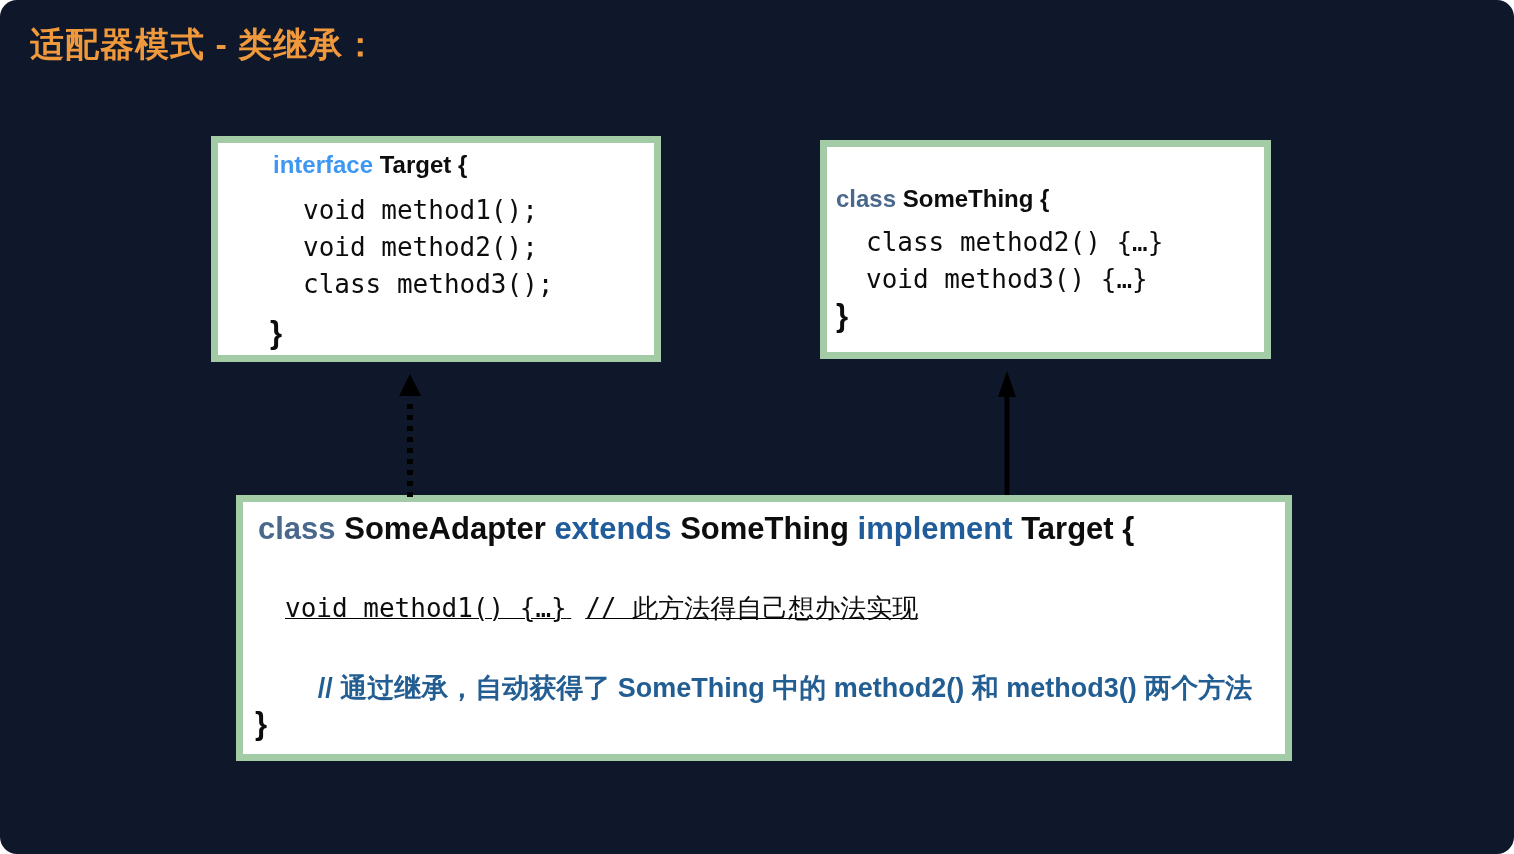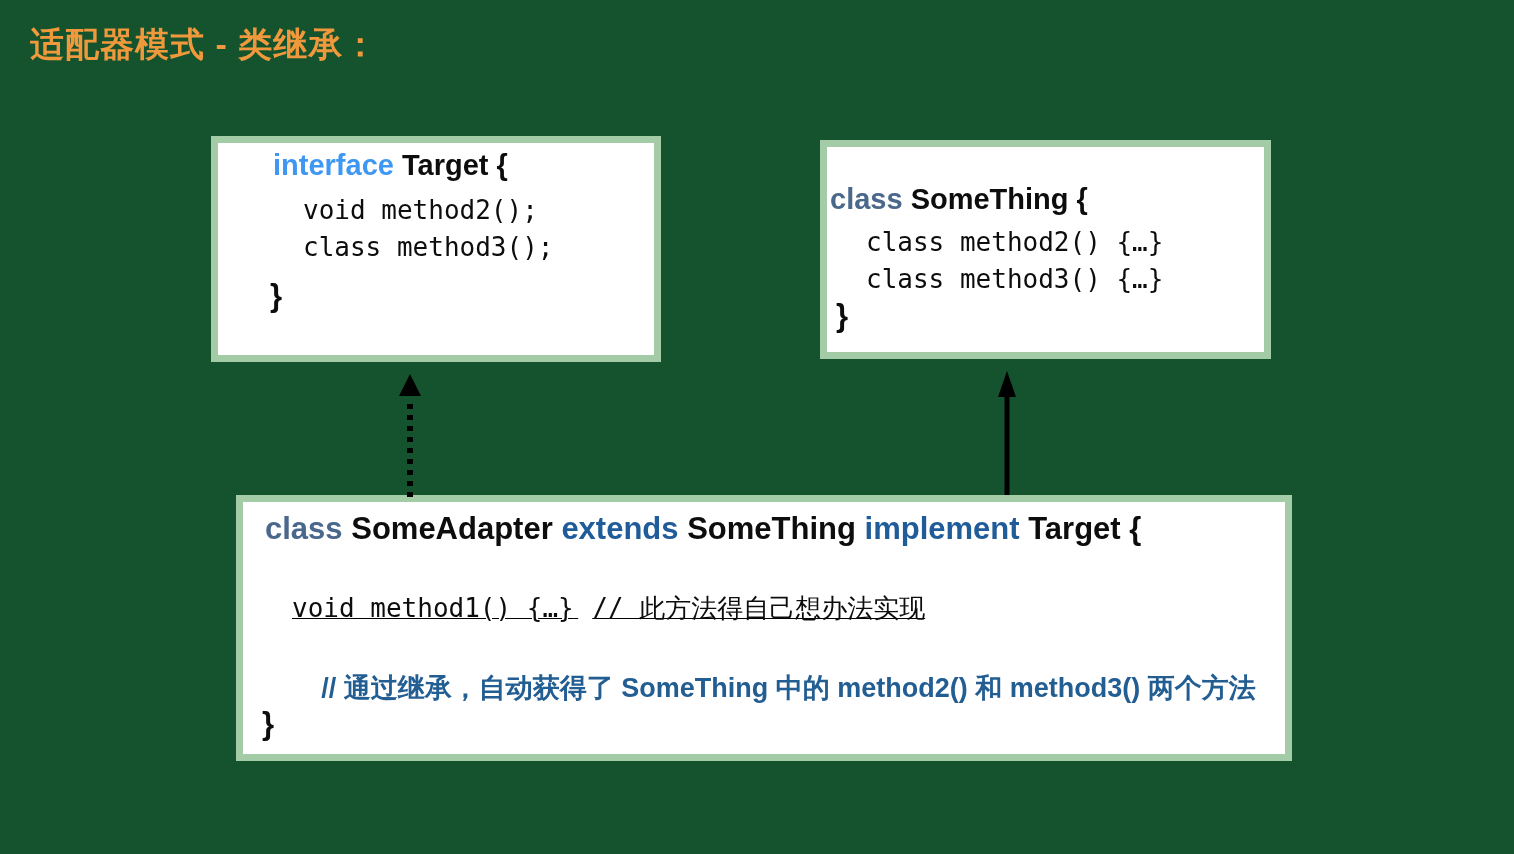--- a/index.html
+++ b/index.html
@@ -4,52 +4,53 @@
 <style>
   html, body {
     margin: 0;
     padding: 0;
     background: #ffffff;
   }
   .canvas {
     position: relative;
     width: 1514px;
     height: 854px;
-    background: #14532d;
+    background: #0f172a;
     overflow: hidden;
     font-family: "Liberation Sans", sans-serif;
+    border-radius: 17px;
   }
   .title {
     position: absolute;
     left: 30px;
     top: 22px;
     font-size: 34px;
     font-weight: bold;
     color: #F0993C;
     letter-spacing: 1px;
   }
   .codebox {
     position: absolute;
     background: #ffffff;
     border: 7px solid #A3CBA5;
     box-sizing: border-box;
   }
   #target-box    { left: 211px; top: 136px; width: 450px;  height: 226px; }
   #something-box { left: 820px; top: 140px; width: 451px;  height: 219px; }
-  #adapter-box   { left: 236px; top: 495px; width: 1056px; height: 266px; padding-left: 7px; }
+  #adapter-box   { left: 236px; top: 495px; width: 1056px; height: 266px; }
 
   .box-header {
     font-weight: bold;
-    font-size: 29px;
+    font-size: 24px;
     line-height: 36px;
     color: #0d0d0d;
     white-space: nowrap;
   }
   #target-box .box-header    { margin: 4px 0 0 55px; }
-  #something-box .box-header { margin: 34px 0 0 3px; }
+  #something-box .box-header { margin: 34px 0 0 9px; }
   #adapter-box .box-header   { margin: 8px 0 0 15px; font-size: 31px; line-height: 38px; }
 
   .kw-interface { color: #3E97F3; }
   .kw-class     { color: #4A678C; }
   .kw-blue      { color: #1F5C99; }
 
   .mono-lines, .mono {
     font-family: "DejaVu Sans Mono", "Liberation Mono", monospace;
     font-size: 26px;
     color: #0d0d0d;
@@ -97,34 +98,35 @@
 <div class="canvas">
 
   <div class="title">适配器模式 - 类继承：</div>
 
   <div class="codebox" id="target-box">
     <div class="box-header">
       <span class="kw-interface">interface</span>
       <span>Target {</span>
     </div>
     <div class="mono-lines">
+      <div>void method1();</div>
       <div>void method2();</div>
       <div>class method3();</div>
     </div>
     <div class="close-brace">}</div>
   </div>
 
   <div class="codebox" id="something-box">
     <div class="box-header">
       <span class="kw-class">class</span>
       <span>SomeThing {</span>
     </div>
     <div class="mono-lines">
       <div>class method2() {…}</div>
-      <div>class method3() {…}</div>
+      <div>void method3() {…}</div>
     </div>
     <div class="close-brace">}</div>
   </div>
 
   <div class="codebox" id="adapter-box">
     <div class="box-header">
       <span class="kw-class">class</span>
       <span>SomeAdapter</span>
       <span class="kw-blue">extends</span>
       <span>SomeThing</span>

